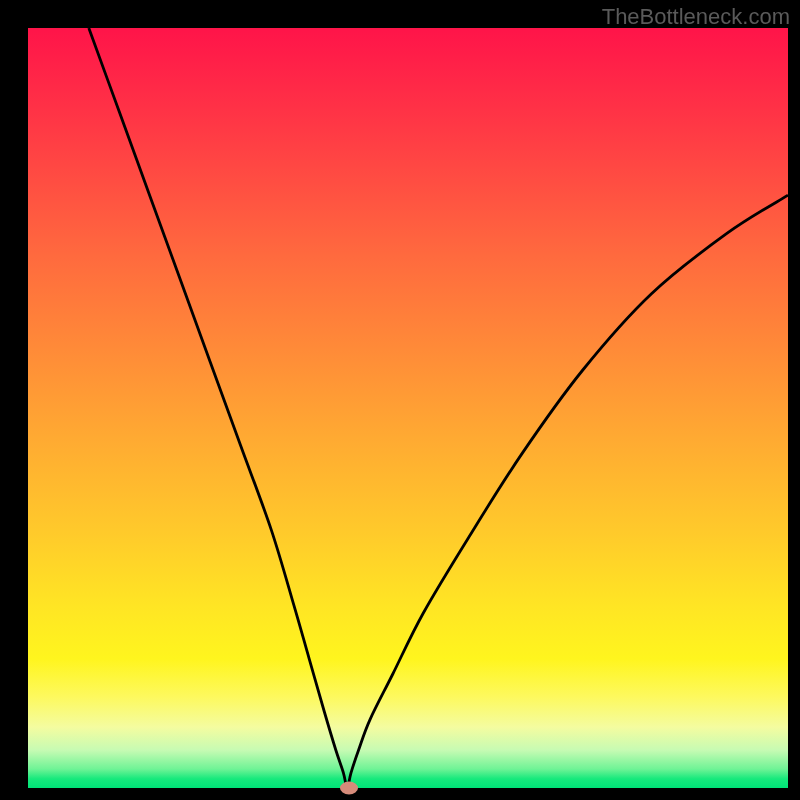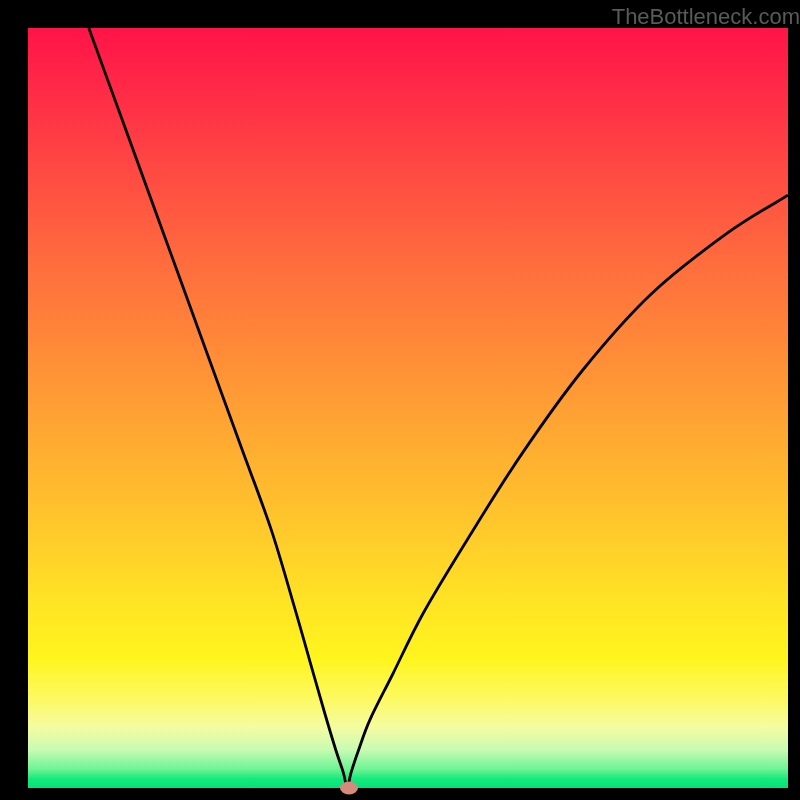--- a/index.html
+++ b/index.html
@@ -6,21 +6,21 @@
   body {
     width: 800px;
     height: 800px;
     background: #000;
     position: relative;
     font-family: Arial, sans-serif;
   }
   .watermark {
     position: absolute;
     top: 4px;
-    right: 0;
+    right: 10px;
     color: #5a5a5a;
     font-size: 22px;
     font-weight: 500;
     z-index: 10;
   }
   .plot-area {
     position: absolute;
     left: 28px;
     top: 28px;
     width: 760px;

